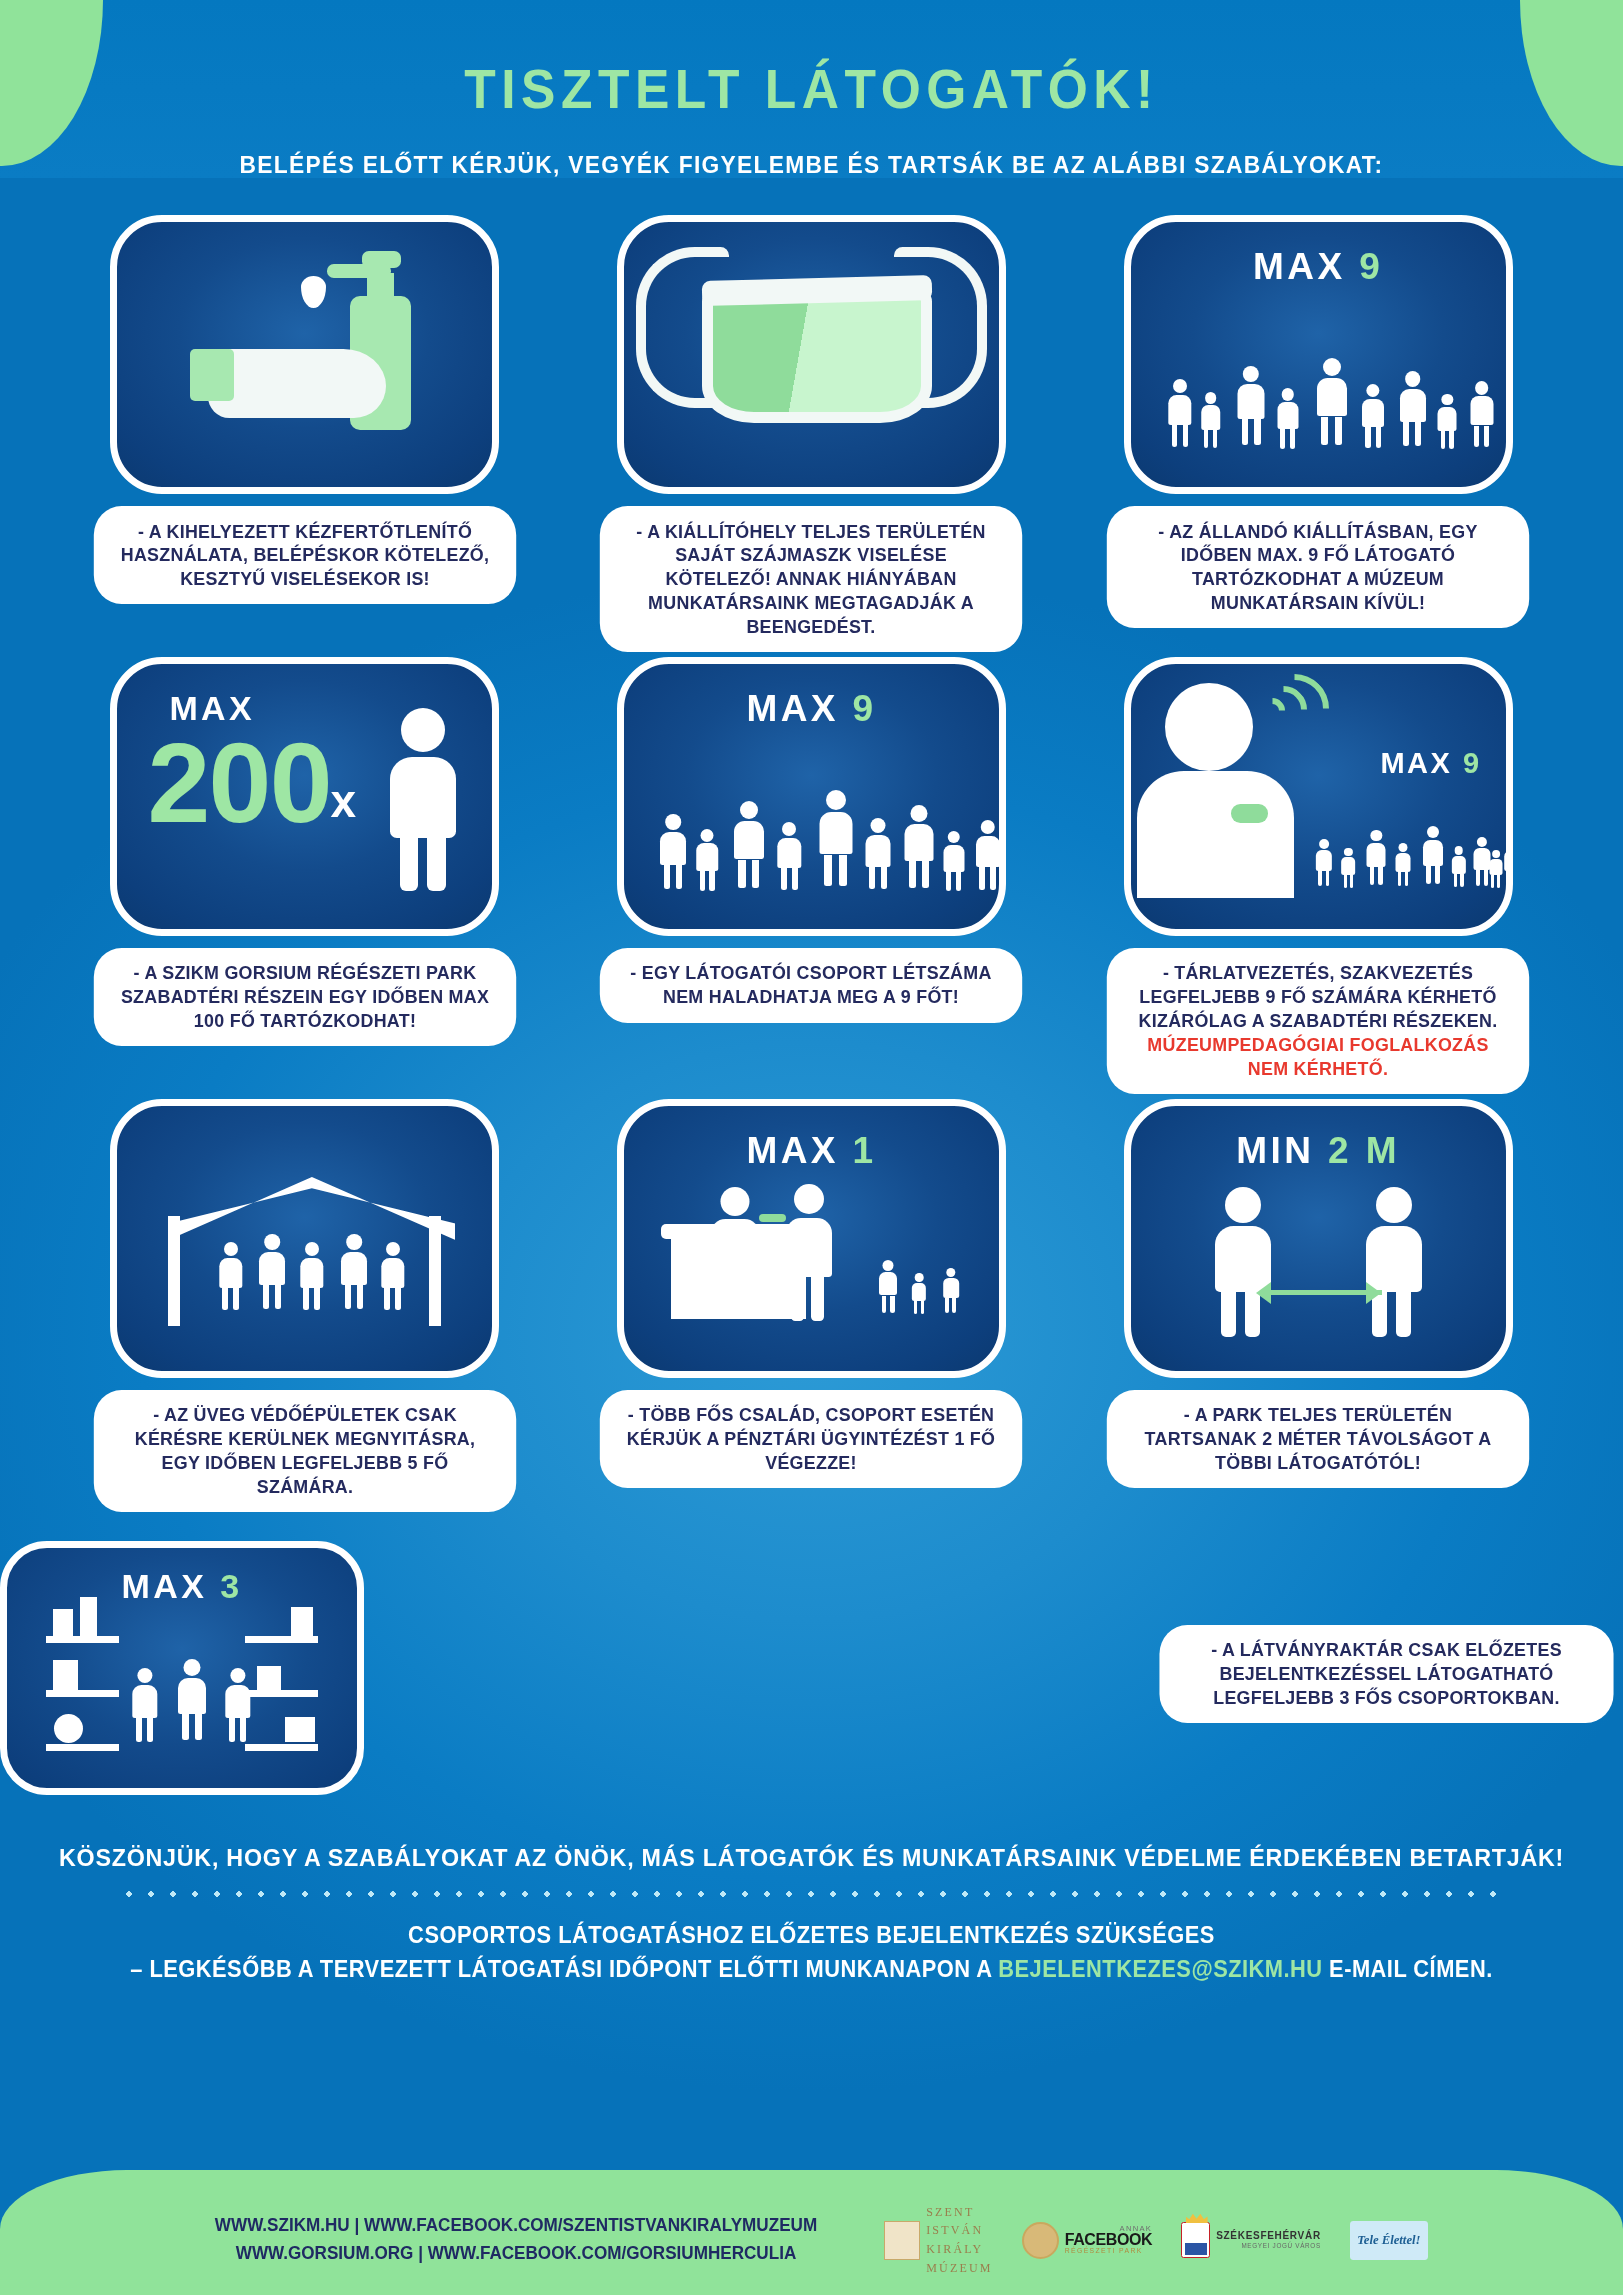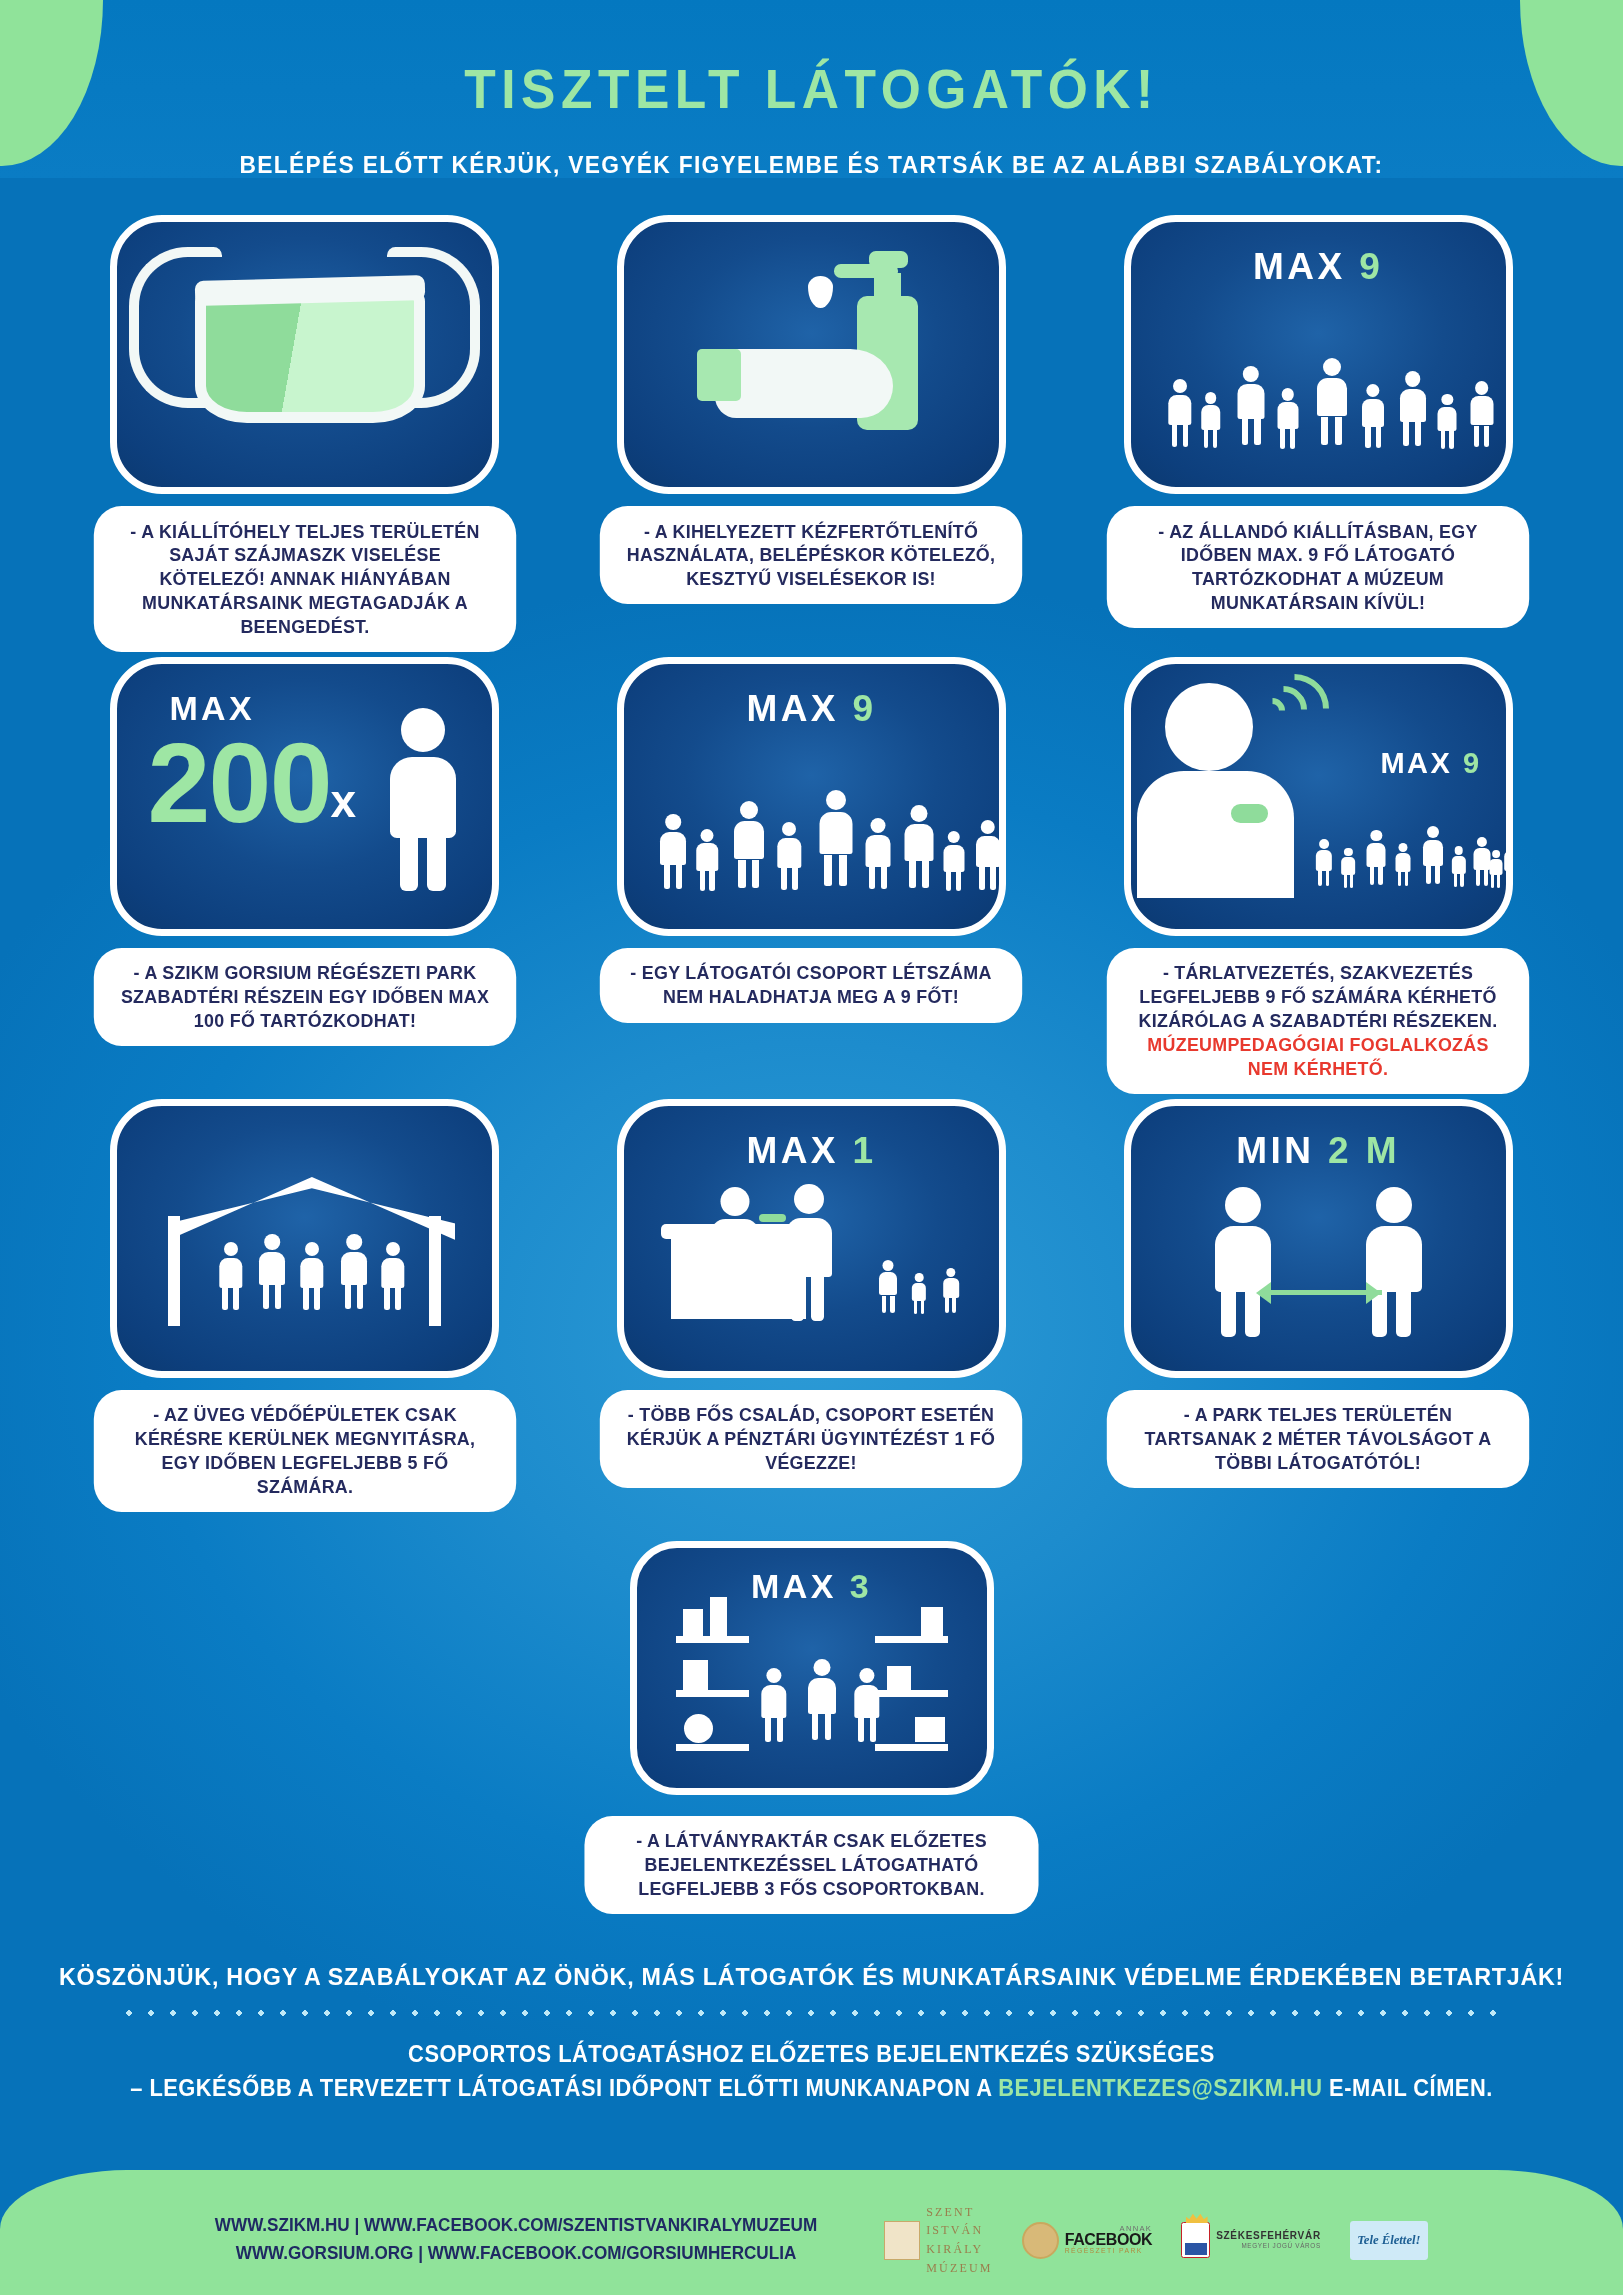--- a/index.html
+++ b/index.html
@@ -249,41 +249,41 @@
 
 <div class="hdr">
   <div class="title">TISZTELT LÁTOGATÓK!</div>
   <div class="subtitle">BELÉPÉS ELŐTT KÉRJÜK, VEGYÉK FIGYELEMBE ÉS TARTSÁK BE AZ ALÁBBI SZABÁLYOKAT:</div>
 </div>
 
 <div class="grid">
 
   <div class="cell">
     <div class="tile">
-      <div class="mask-wrap">
-        <div class="strap strap-l"></div>
-        <div class="strap strap-r"></div>
-        <div class="mask-body"></div>
-        <div class="mask-top"></div>
-      </div>
-    </div>
-    <div class="bubble">- A KIÁLLÍTÓHELY TELJES TERÜLETÉN SAJÁT SZÁJMASZK VISELÉSE KÖTELEZŐ! ANNAK HIÁNYÁBAN MUNKATÁRSAINK MEGTAGADJÁK A BEENGEDÉST.</div>
-  </div>
-
-  <div class="cell">
-    <div class="tile">
       <div class="drop"></div>
       <div class="pump-top"></div>
       <div class="pump-arm"></div>
       <div class="bottle-neck"></div>
       <div class="bottle"></div>
       <div class="hand"></div>
       <div class="sleeve"></div>
     </div>
     <div class="bubble">- A KIHELYEZETT KÉZFERTŐTLENÍTŐ HASZNÁLATA, BELÉPÉSKOR KÖTELEZŐ, KESZTYŰ VISELÉSEKOR IS!</div>
+  </div>
+
+  <div class="cell">
+    <div class="tile">
+      <div class="mask-wrap">
+        <div class="strap strap-l"></div>
+        <div class="strap strap-r"></div>
+        <div class="mask-body"></div>
+        <div class="mask-top"></div>
+      </div>
+    </div>
+    <div class="bubble">- A KIÁLLÍTÓHELY TELJES TERÜLETÉN SAJÁT SZÁJMASZK VISELÉSE KÖTELEZŐ! ANNAK HIÁNYÁBAN MUNKATÁRSAINK MEGTAGADJÁK A BEENGEDÉST.</div>
   </div>
 
   <div class="cell">
     <div class="tile">
       <div class="maxlabel">
         <span>MAX</span>
         <span class="num">9</span>
       </div>
       <div id="people-r1c3" class="people-row">
           <div class="person" style="left:36px;bottom:30px;width:27px;height:78px;">
@@ -606,21 +606,21 @@
         <div class="legR" style="left:36px;top:101px;width:15px;height:49px;border-radius:0 0 5px 5px;"></div>
       </div>
       <div class="arrow-line" style="left:139px;top:184px;width:112px;"></div>
       <div class="arrow-head" style="left:125px;top:176px;border-right:15px solid #8fdc9b;"></div>
       <div class="arrow-head" style="right:125px;top:176px;border-left:15px solid #8fdc9b;"></div>
     </div>
     <div class="bubble">- A PARK TELJES TERÜLETÉN TARTSANAK 2 MÉTER TÁVOLSÁGOT A TÖBBI LÁTOGATÓTÓL!</div>
   </div>
 </div>
 
-<div style="position:relative;z-index:5;display:flex;justify-content:space-between;align-items:center;gap:8.5px;margin-top:29px;flex-direction:column;">
+<div style="position:relative;z-index:5;display:flex;justify-content:space-between;align-items:center;gap:8.5px;margin-top:29px;">
   <div class="tile tile-sm">
     <div class="maxlabel" style="top:18.6px;font-size:34px;">
       <span>MAX</span>
       <span class="num">3</span>
     </div>
 
     <div class="shelf" style="left:39px;top:88px;width:73px;height:6.8px;"></div>
     <div class="shelf" style="left:39px;top:142px;width:73px;height:6.8px;"></div>
     <div class="shelf" style="left:39px;top:196px;width:73px;height:6.8px;"></div>
     <div class="box" style="left:46px;top:61px;width:20px;height:27px;"></div>

